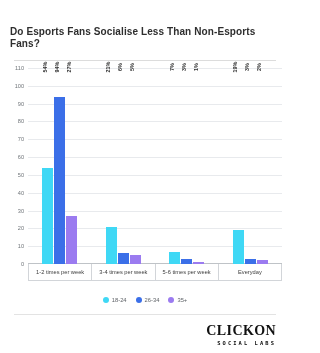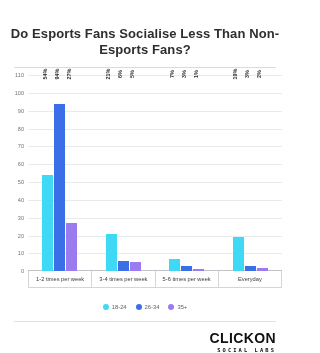--- a/index.html
+++ b/index.html
@@ -11,22 +11,22 @@
     width: 290px;
     height: 353px;
     font-family: "Liberation Sans", sans-serif;
     color: #3c3c3c;
     overflow: hidden;
     position: relative;
   }
 
   
   .chart-title {
-    text-align: center;
-    font-size: 13px;
+    text-align: left;
+    font-size: 10px;
     font-weight: bold;
     color: #2e2e2e;
     letter-spacing: .1px;
     padding: 26px 10px 0 10px;
     line-height: 1.2;
   }
 
   .top-rule {
     height: 1px;
     background: #dcdcdc;
@@ -176,21 +176,21 @@
   .footer {
     display: flex;
     justify-content: flex-end;
     padding: 9px 14px 0 0;
   }
   .logo {
     text-align: right;
     line-height: 1;
   }
   .logo-main {
-    font-family: Liberation Sans, sans-serif;
+    font-family: Liberation Serif, serif;
     font-size: 14px;
     font-weight: bold;
     letter-spacing: .4px;
     color: #111111;
     display: block;
   }
   .logo-sub {
     font-family: "DejaVu Sans Mono", monospace;
     font-size: 5.4px;
     font-weight: bold;

